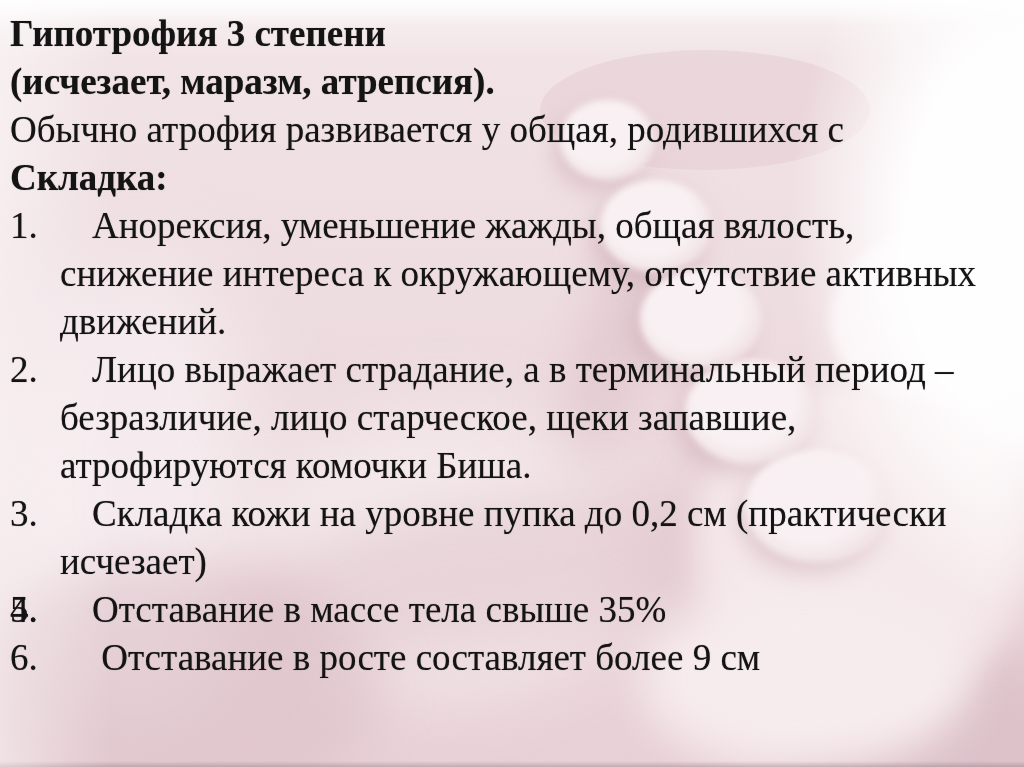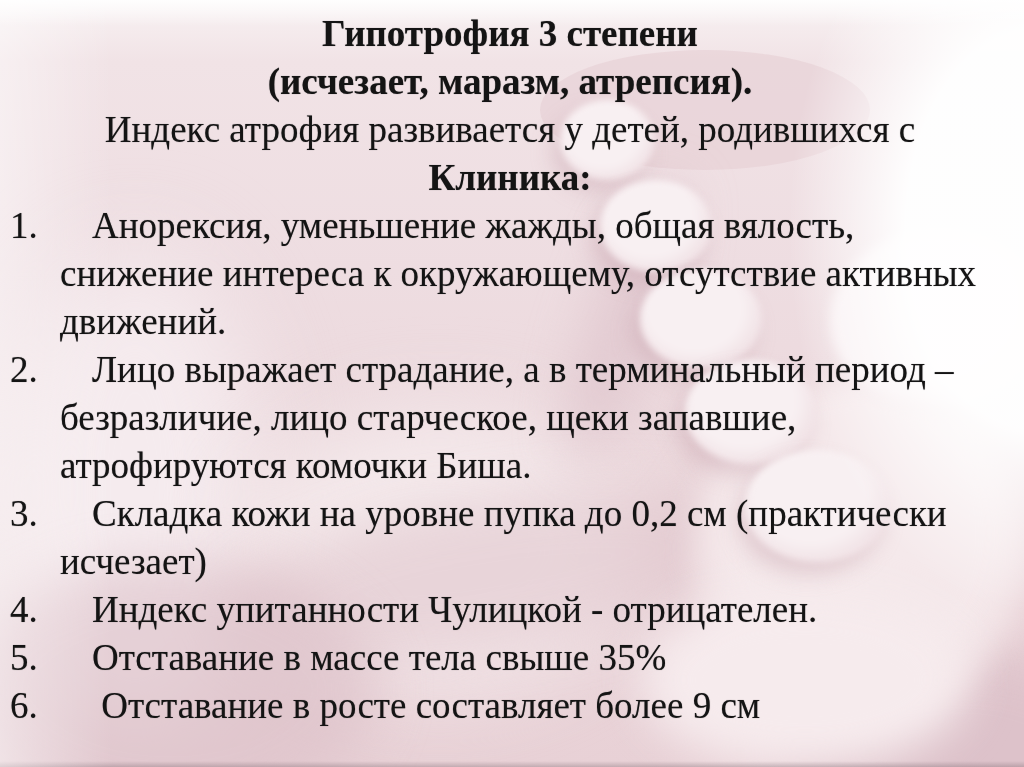--- a/index.html
+++ b/index.html
@@ -48,21 +48,21 @@
       linear-gradient(0deg,rgba(125,102,110,.35) 0px,rgba(125,102,110,0) 6px);
   }
   
   .content{
     position:relative;
     padding:10px 14px 0 10px;
     font-size:37px;
     line-height:48px;
     text-shadow:0 0 1px rgba(20,20,20,.45);
   }
-  .center{text-align:center;}
+  .center{text-align:left;}
   .bold{font-weight:bold;}
   .item{position:relative;padding-left:50px;}
   .item .num{position:absolute;left:0;top:0;}
   .item .txt{white-space:pre-wrap;margin-left:32px;}
 </style>
 </head>
 <body>
 
 <div class="slide">
 
@@ -82,39 +82,38 @@
     <div class="blob toe toe2"></div>
     <div class="blob toe toe3"></div>
     <div class="blob toe toe4"></div>
     <div class="blob toe toe5"></div>
     <div class="overlay"></div>
   </div>
 
   <div class="content">
     <div class="center bold">Гипотрофия 3 степени</div>
     <div class="center bold">(исчезает, маразм, атрепсия).</div>
-    <div class="center">Индекс атрофия развивается у детей, родившихся с</div>
-    <div class="center bold">Клиника:</div>
+    <div class="center">Обычно атрофия развивается у общая, родившихся с</div>
+    <div class="center bold">Складка:</div>
 
     <div class="list">
       <div class="item">
         <span class="num">1.</span>
         <span class="txt">Анорексия, уменьшение жажды, общая вялость, снижение интереса к окружающему, отсутствие активных движений.</span>
       </div>
       <div class="item">
         <span class="num">2.</span>
         <span class="txt">Лицо выражает страдание, а в терминальный период – безразличие, лицо старческое, щеки запавшие, атрофируются комочки Биша.</span>
       </div>
       <div class="item">
         <span class="num">3.</span>
         <span class="txt">Складка кожи на уровне пупка до 0,2 см (практически исчезает)</span>
       </div>
       <div class="item">
         <span class="num">4.</span>
-        <span class="txt">Индекс упитанности Чулицкой - отрицателен.</span>
       </div>
       <div class="item">
         <span class="num">5.</span>
         <span class="txt">Отставание в массе тела свыше 35%</span>
       </div>
       <div class="item">
         <span class="num">6.</span>
         <span class="txt"> Отставание в росте составляет более 9 см</span>
       </div>
     </div>

